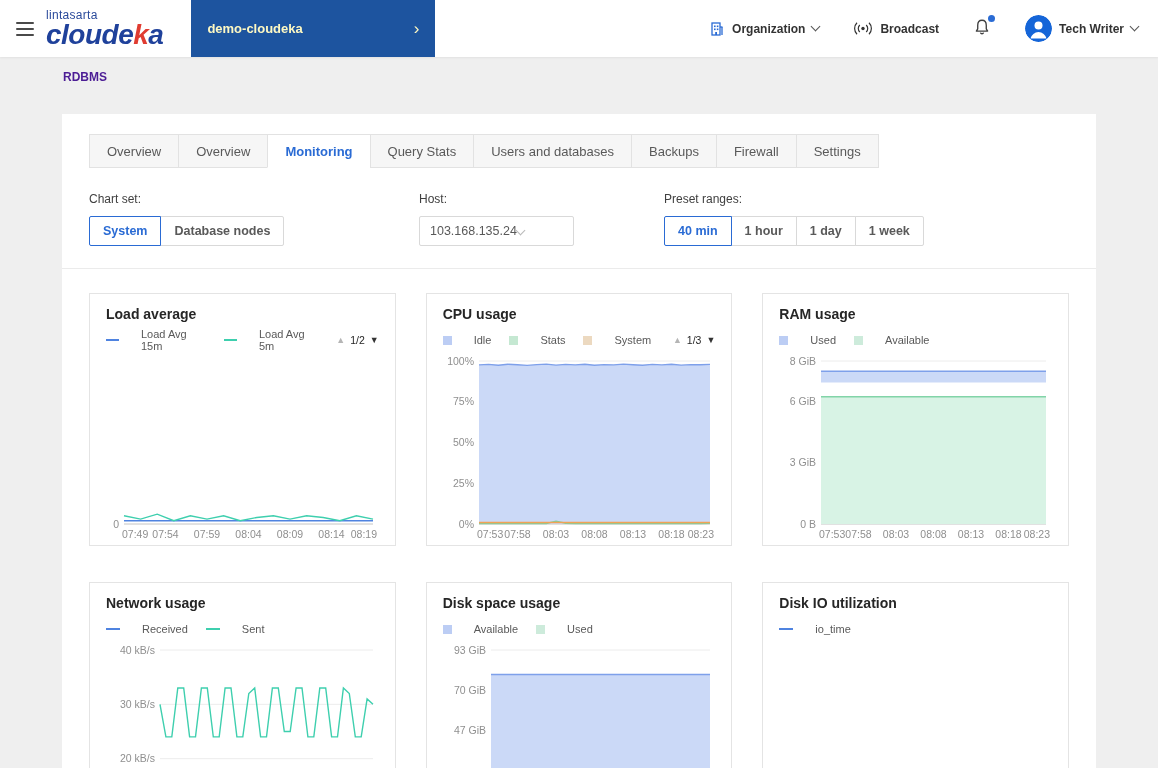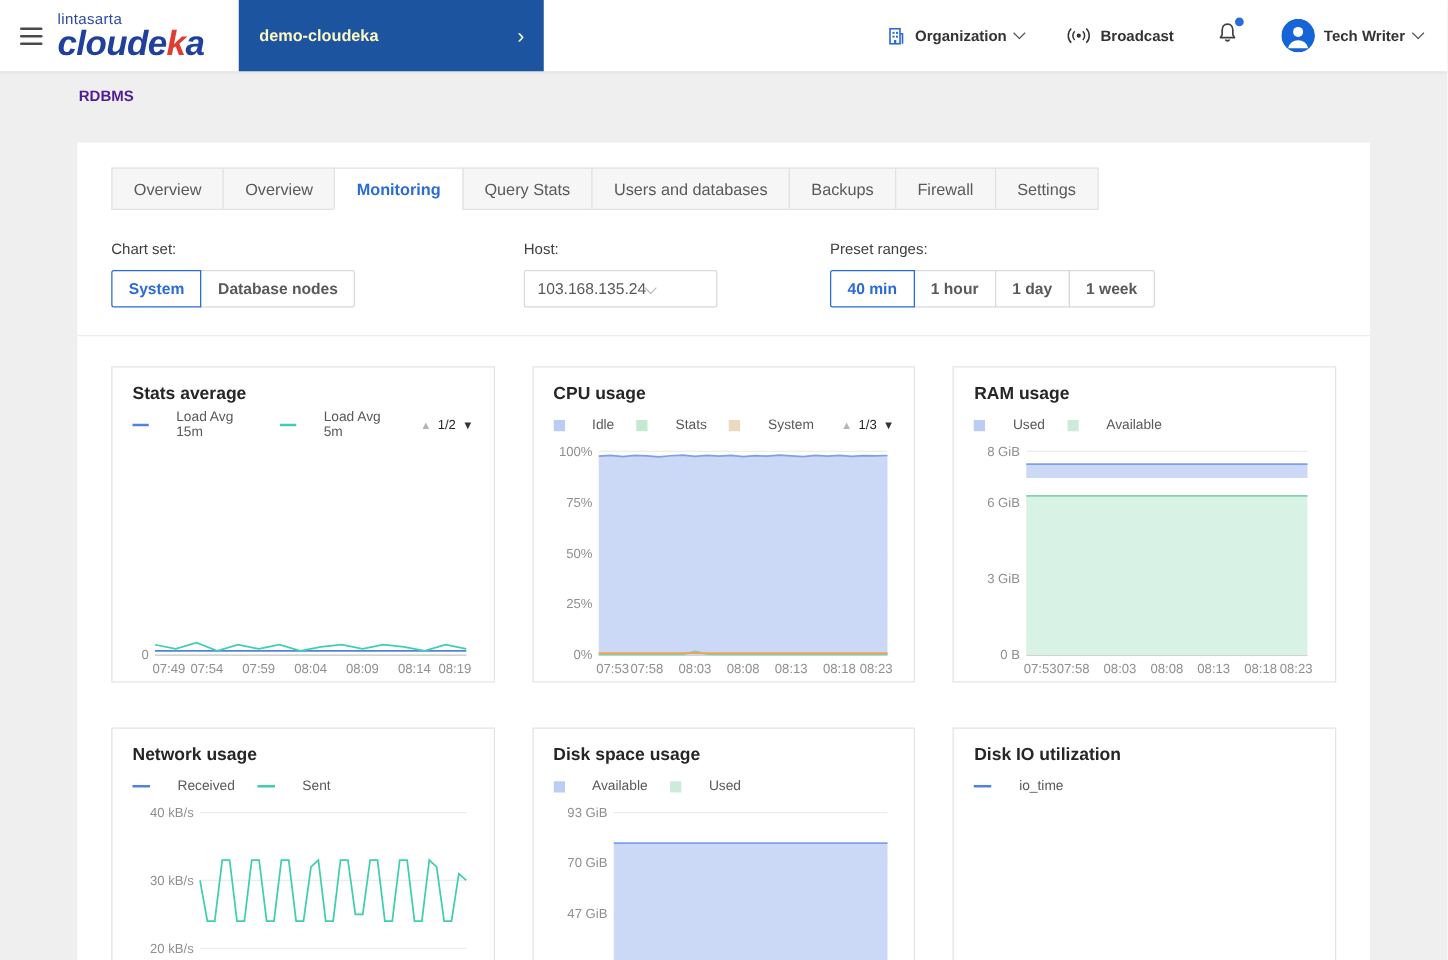--- a/index.html
+++ b/index.html
@@ -173,21 +173,21 @@
           <button class="ctl-btn">1 week</button>
         </div>
     </div>
 
   </div>
 
   <hr class="divider">
 
   <div class="charts-grid" id="charts">
       <div class="chart-card">
-        <div class="chart-title">Stats average</div>
+        <div class="chart-title">Load average</div>
         <div class="legend">
           <span class="legend-item">
             <span class="marker-line" style="background: rgb(79, 131, 224);"></span>
             <span>Load Avg 15m</span>
           </span>
           <span class="legend-item">
             <span class="marker-line" style="background: rgb(62, 207, 174);"></span>
             <span>Load Avg 5m</span>
           </span>
           <span class="pager">

